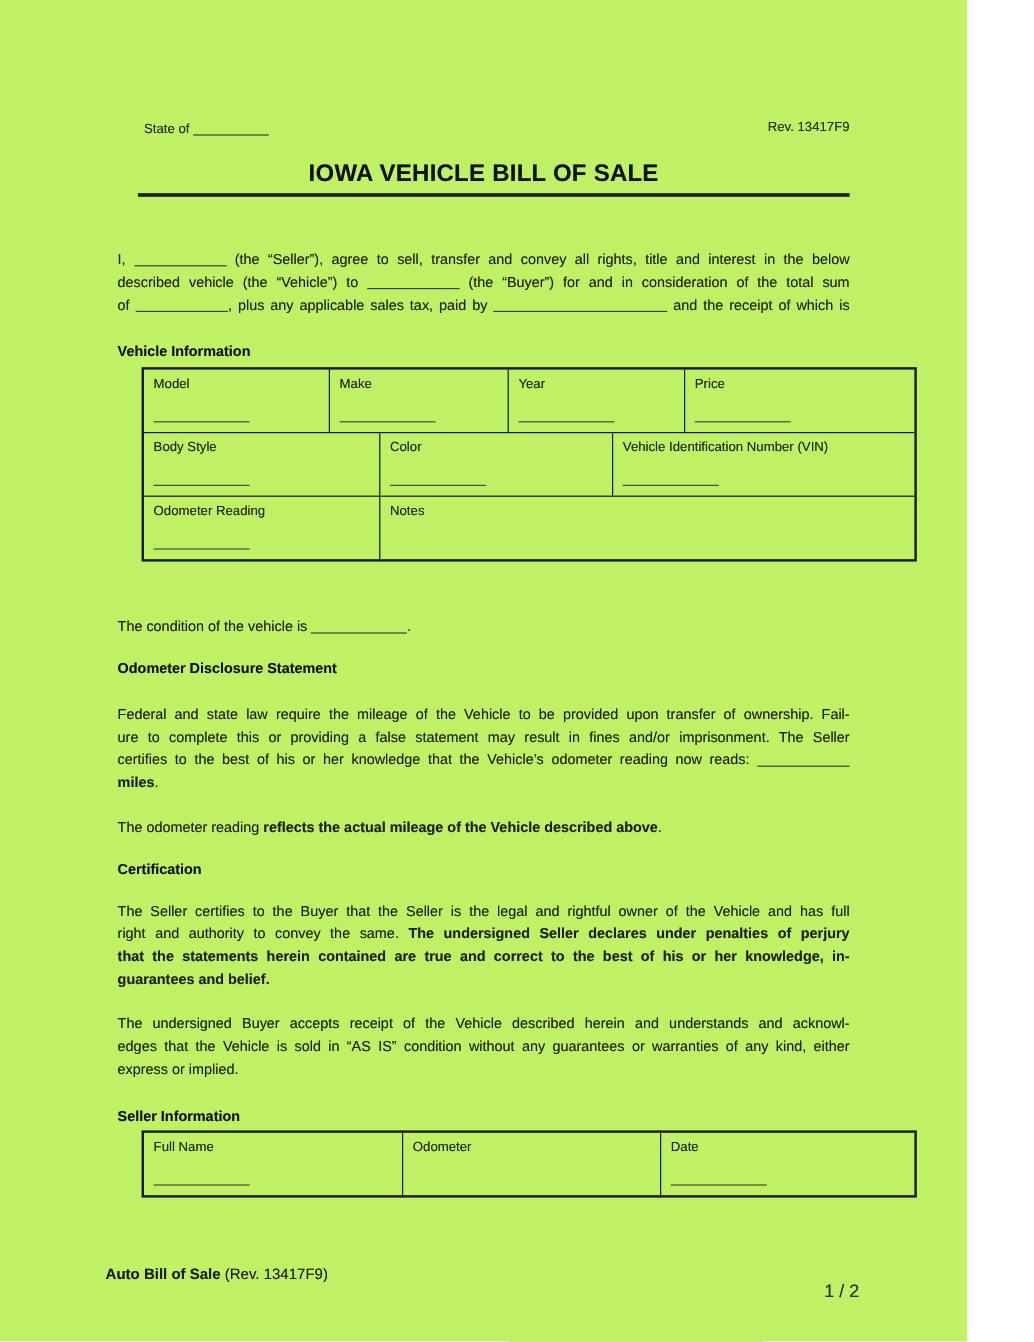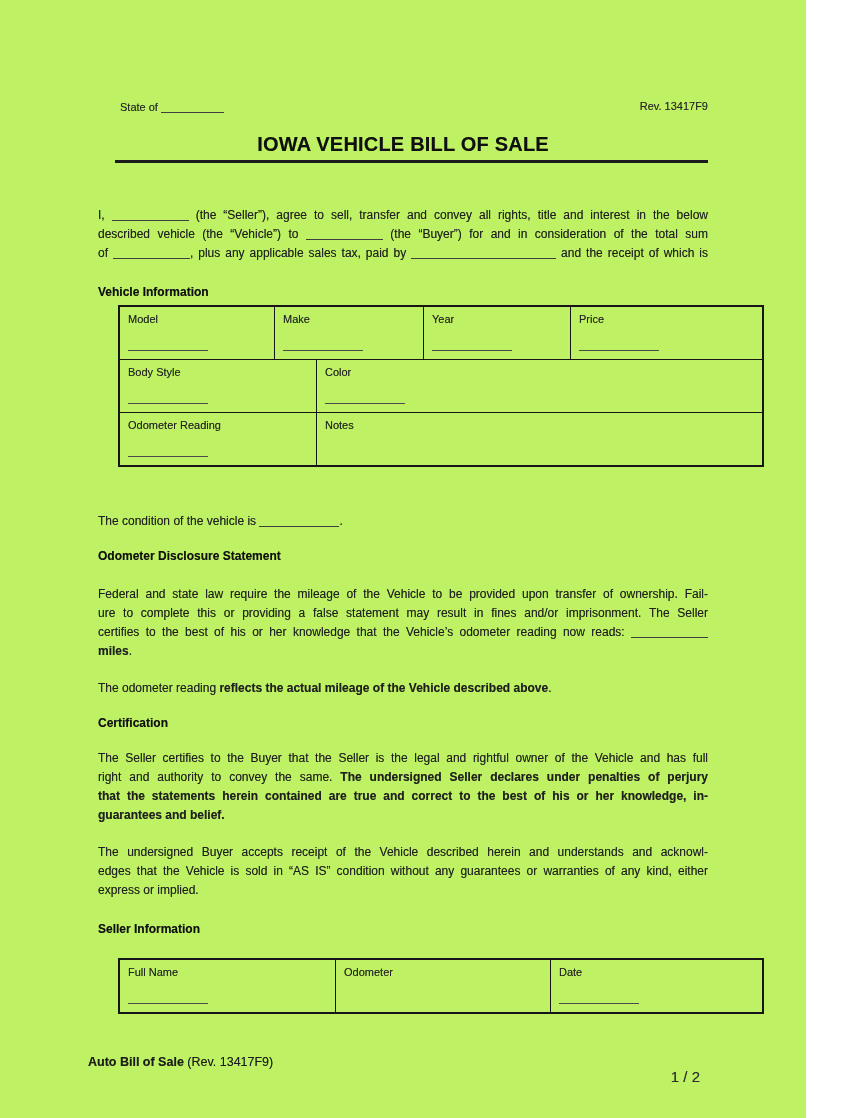--- a/index.html
+++ b/index.html
@@ -42,25 +42,25 @@
   .mt-vih   { margin-top:21px; }
   .mt-vtab  { margin-top:5px; }
   .mt-cond  { margin-top:45px; }
   .mt-odsh  { margin-top:18px; }
   .mt-odsp  { margin-top:21px; }
   .mt-odos  { margin-top:17px; }
   .mt-certh { margin-top:18px; }
   .mt-certp { margin-top:18px; }
   .mt-buyer { margin-top:17px; }
   .mt-sellh { margin-top:22px; }
-  .mt-stab  { margin-top:21px; }
+  .mt-stab  { margin-top:4px; }
 
   .footer { position:absolute; left:88px; top:1055px; font-size:12.5px; color:#1c1c1c; }
   .footer .b { font-weight:700; }
-  .page-num { position:absolute; right:106px; top:1068px; font-size:15px; color:#2e2e2e; }
+  .page-num { position:absolute; right:90px; top:1068px; font-size:15px; color:#2e2e2e; }
 </style>
 </head>
 <body>
 
 <div class="page">
   <div class="content">
 
     <div class="header-row">
       <div><span>State of </span><span class="blank" style="width: 63px;"></span></div>
       <div>Rev. 13417F9</div>
@@ -96,20 +96,24 @@
           <div class="cell-blank"></div>
         </div>
       </div>
       <div class="trow">
         <div class="cell" style="width:196px">
           <div class="cell-label">Body Style</div>
           <div class="cell-blank"></div>
         </div>
         <div class="cell" style="width:194px">
           <div class="cell-label">Color</div>
+          <div class="cell-blank"></div>
+        </div>
+        <div class="cell cell-fill">
+          <div class="cell-label">Vehicle Identification Number (VIN)</div>
           <div class="cell-blank"></div>
         </div>
       </div>
       <div class="trow">
         <div class="cell" style="width:196px">
           <div class="cell-label">Odometer Reading</div>
           <div class="cell-blank"></div>
         </div>
         <div class="cell cell-fill">
           <div class="cell-label">Notes</div>

